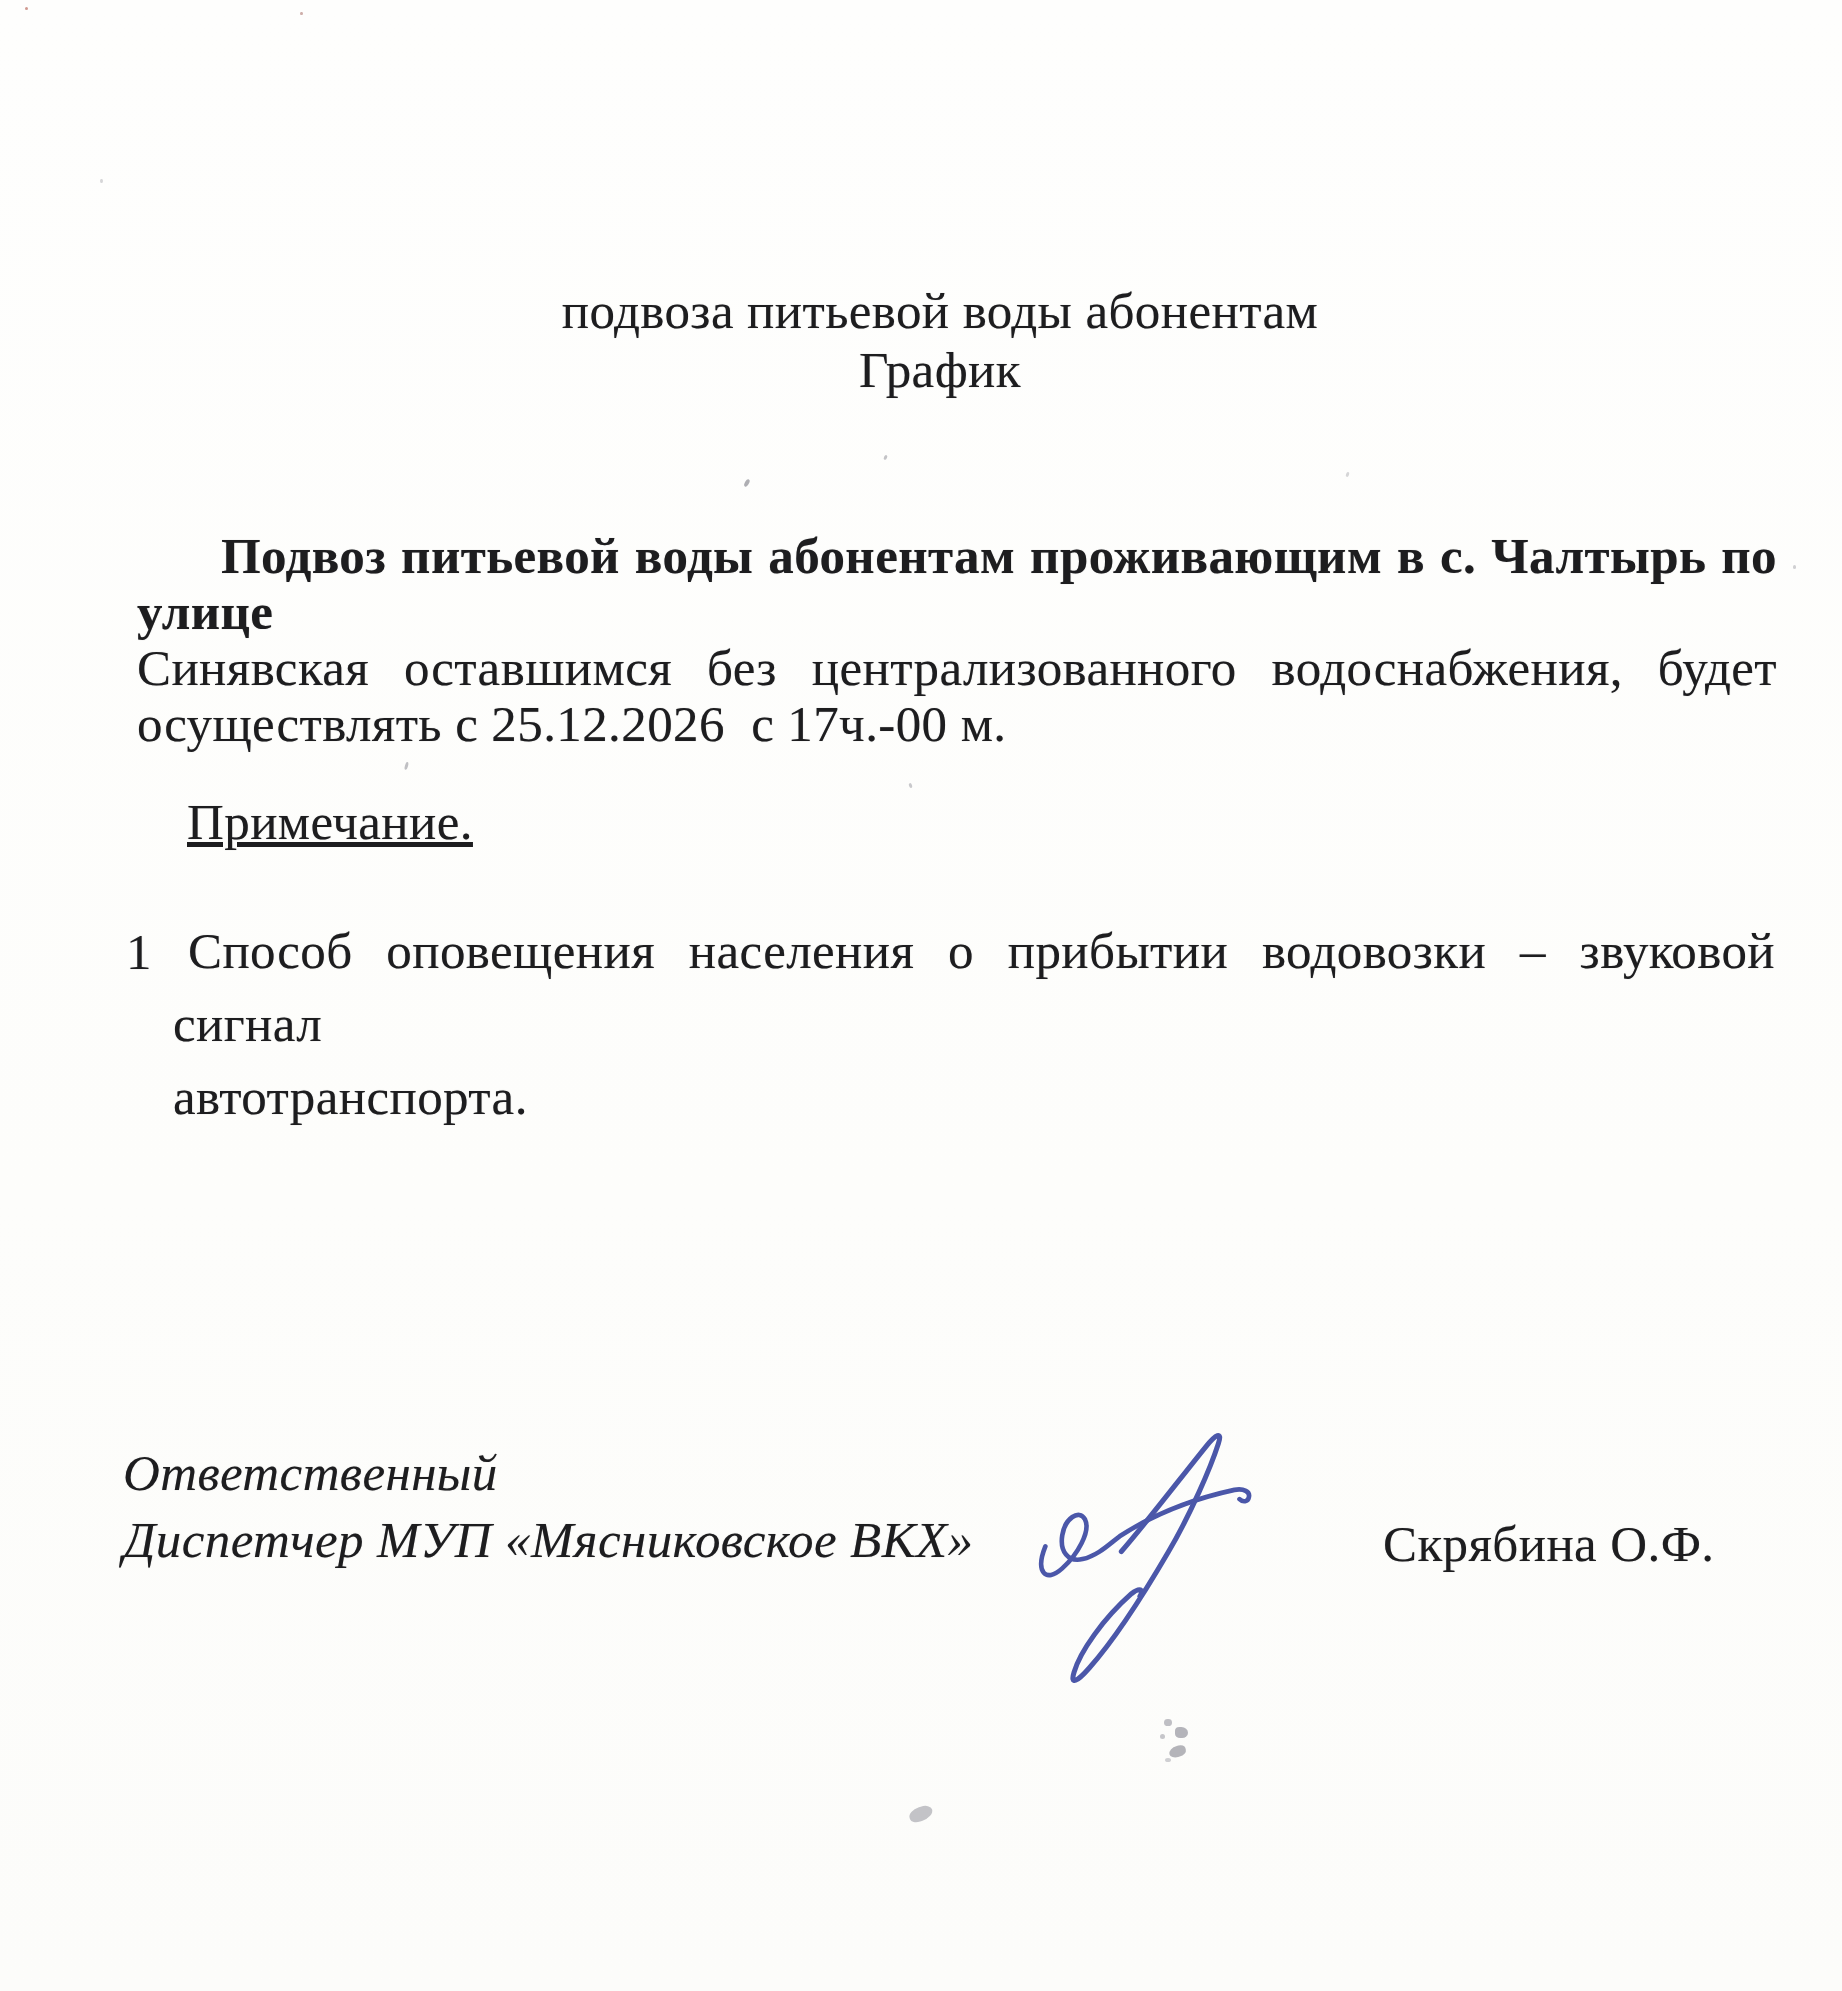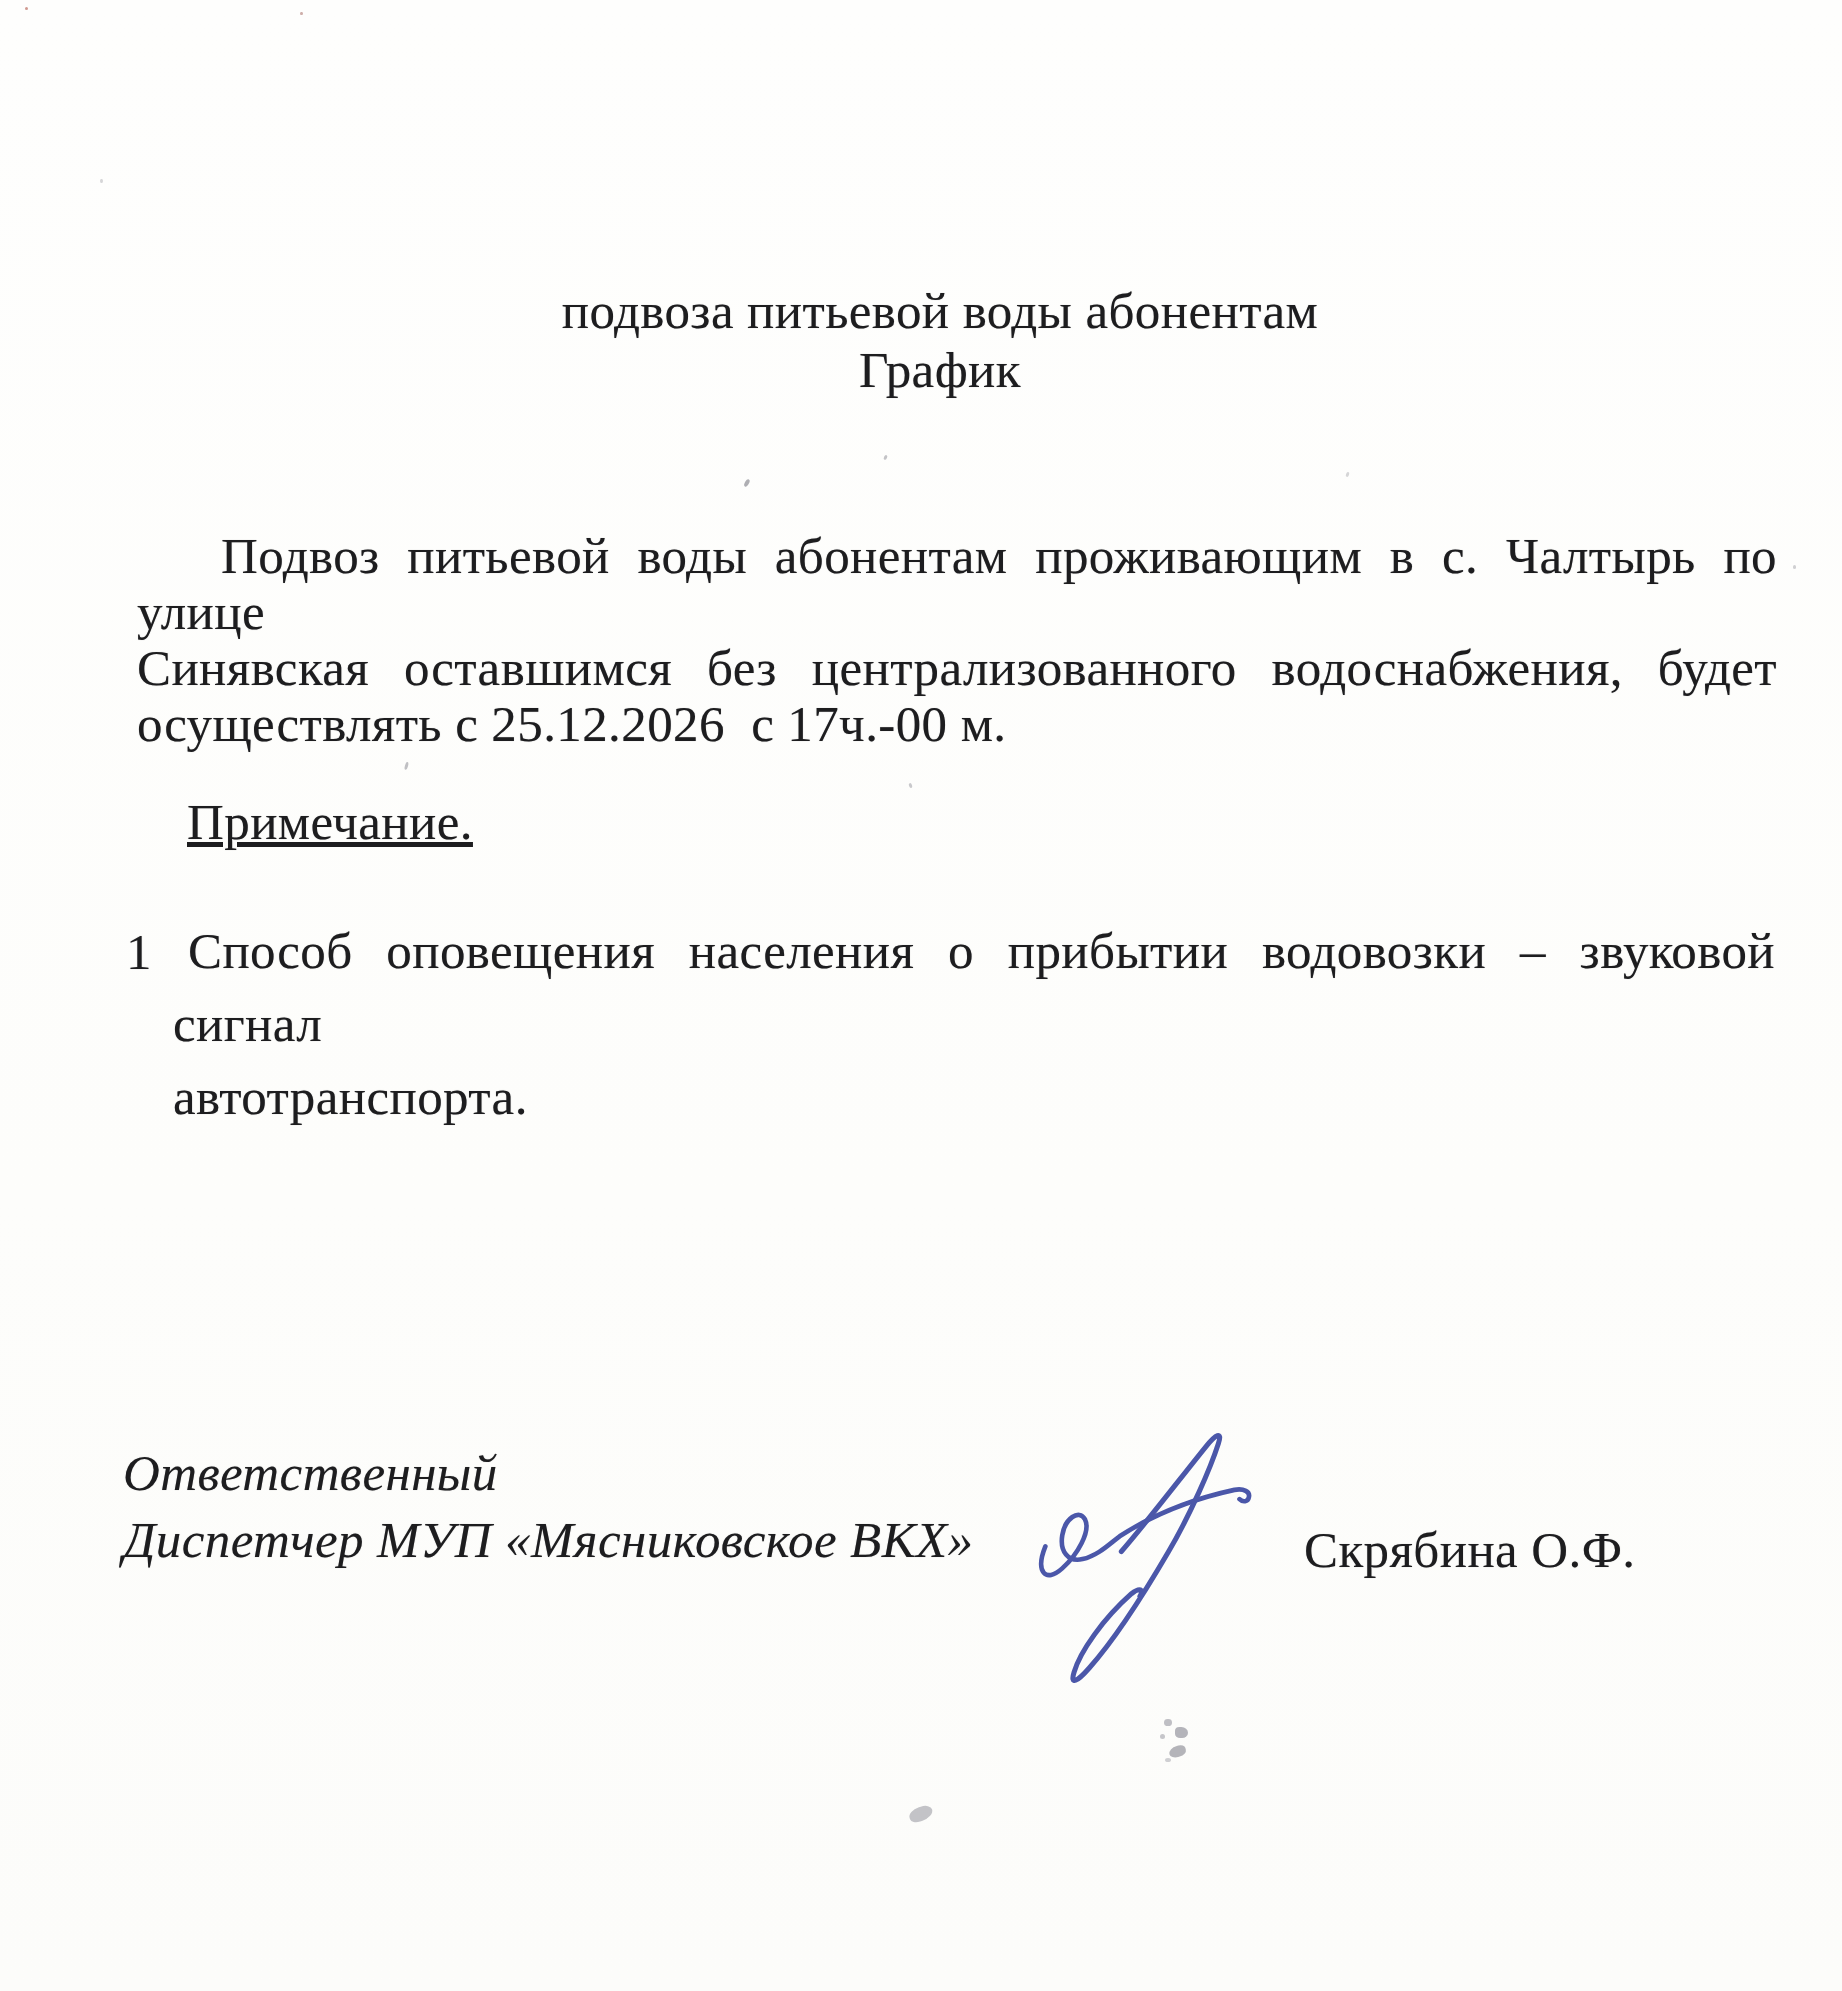--- a/index.html
+++ b/index.html
@@ -23,42 +23,42 @@
     position:absolute;top:282px;left:0;width:1843px;
     padding-left:37px;box-sizing:border-box;
     font-size:51px;line-height:59px;text-align:center;
   }
   .para{
     position:absolute;left:137px;top:528px;width:1640px;
     font-size:51px;line-height:56px;
   }
   .pline{white-space:pre-wrap;}
   .just{text-align:justify;text-align-last:justify;}
-  .indent1{text-indent:84px;}
+  .indent1{text-indent:84px;font-weight:bold;}
   .indent2{text-indent:15px;}
   .note-heading{
     position:absolute;left:187px;top:794px;
     font-size:51px;line-height:56px;text-decoration:underline;
   }
   .list-item{position:absolute;left:0;top:0;width:1843px;}
   .list-num{
     position:absolute;left:126px;top:924px;
     font-size:51px;line-height:56px;
   }
   .list-text{
     position:absolute;left:173px;top:915px;width:1602px;
     font-size:51px;line-height:73px;
   }
   .sig-left{
     position:absolute;left:123px;top:1440px;
     font-size:51px;line-height:67px;font-style:italic;
   }
   .sig-name{
-    position:absolute;left:1304px;top:1516px;
-    font-size:51px;line-height:56px;margin-top:6px;
+    position:absolute;left:1383px;top:1516px;
+    font-size:51px;line-height:56px;
   }
   .signature-svg{
     position:absolute;left:1025px;top:1408px;width:245px;height:287px;
   }
   .speck{position:absolute;border-radius:50%;}
 </style>
 </head>
 <body>
 
 <div class="page">

